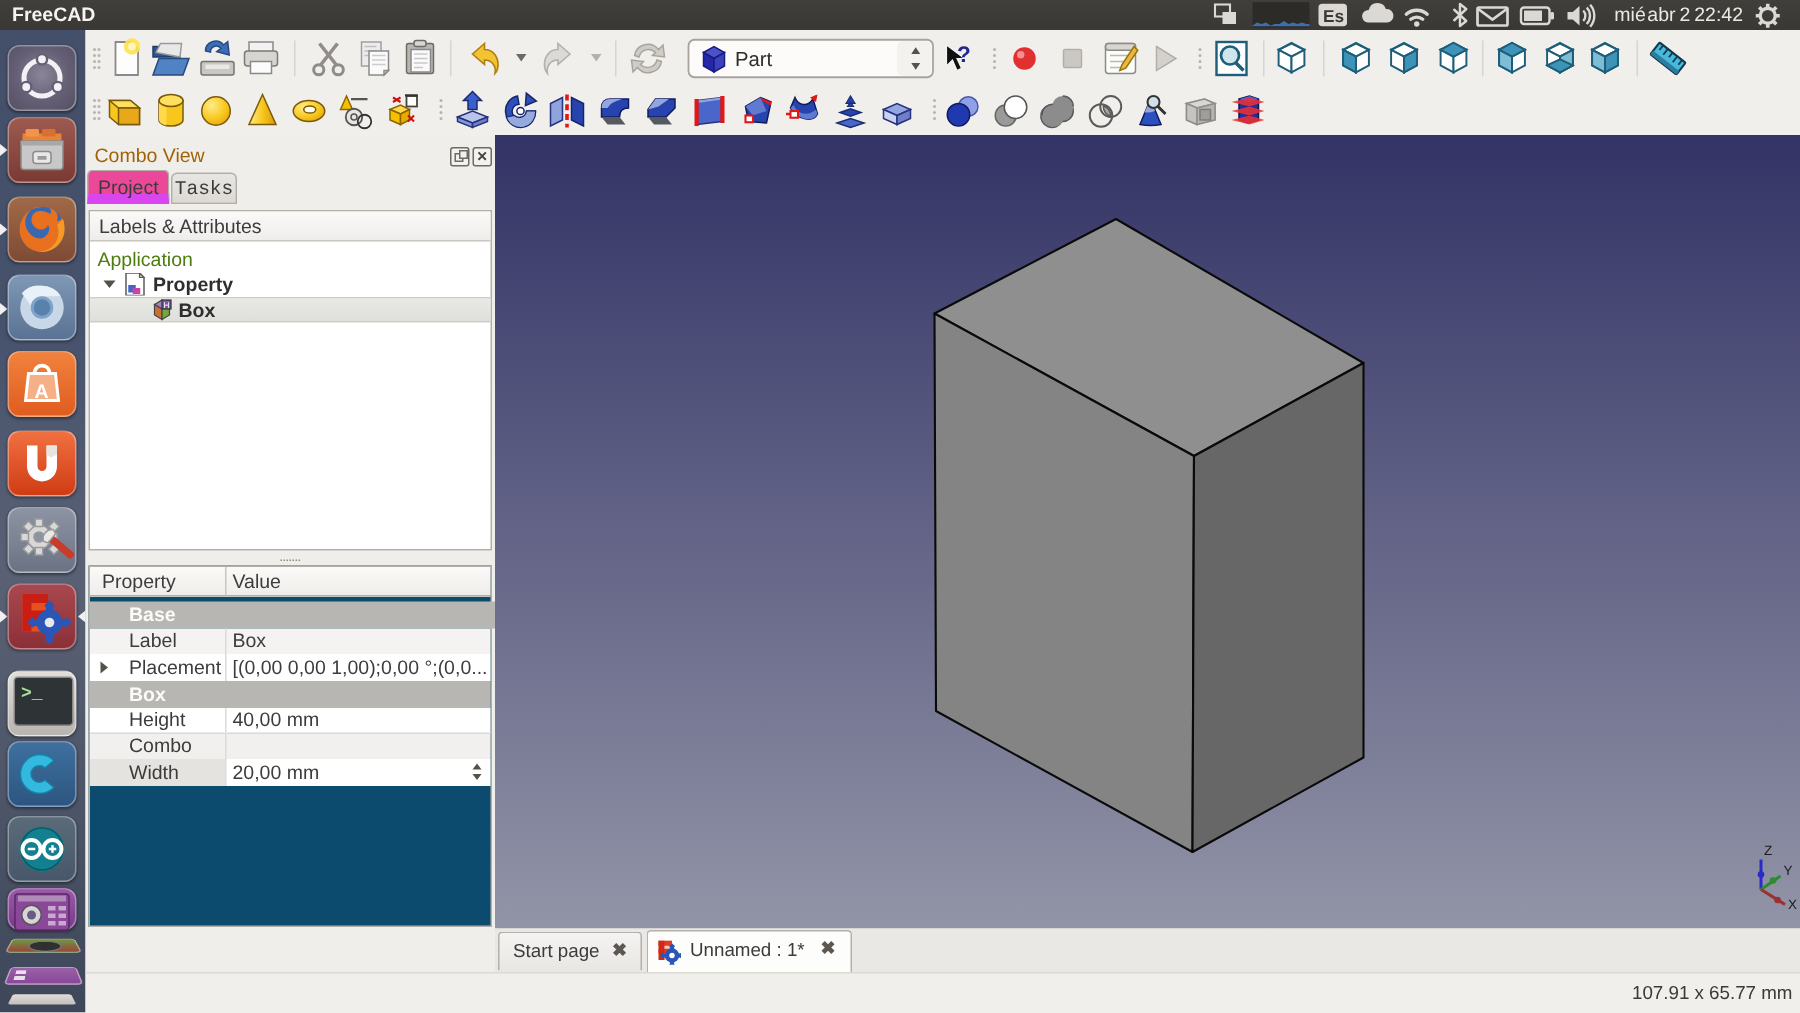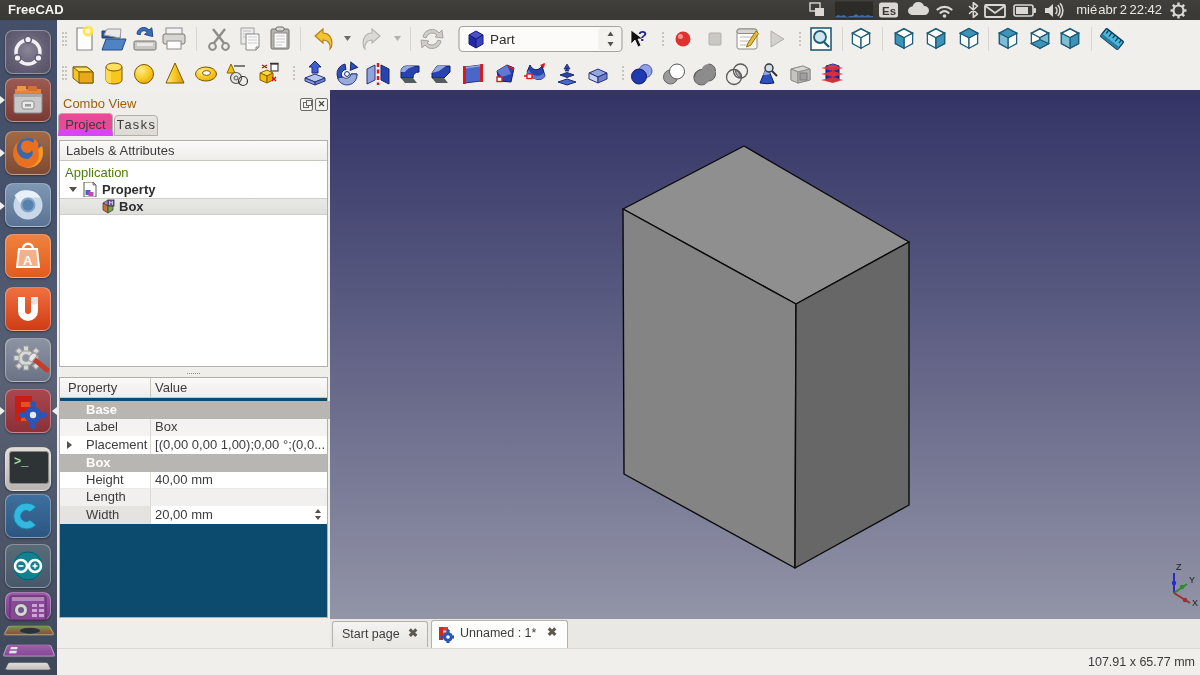--- a/index.html
+++ b/index.html
@@ -686,21 +686,21 @@
     </div>
 
     <div class="abs" style="left:0;top:94px;width:267px;height:17px;background:#ffffff;">
       <div class="abs" style="left:26px;top:0px;">Height</div>
       <div class="abs" style="left:95px;top:0px;">40,00 mm</div>
       <div class="abs" style="left:90px;top:0;width:1px;height:17px;background:#dddad5;"></div>
       <div class="abs" style="left:0;top:16px;width:267px;height:1px;background:#eceae7;"></div>
     </div>
 
     <div class="abs" style="left:0;top:111px;width:267px;height:17px;background:#f1f0ee;">
-      <div class="abs" style="left:26px;top:0px;">Length</div>
+      <div class="abs" style="left:26px;top:0px;">Combo</div>
       <div class="abs" style="left:95px;top:16px;">30,00 mm</div>
       <div class="abs" style="left:90px;top:0;width:1px;height:17px;background:#dddad5;"></div>
     </div>
 
     <div class="abs" style="left:0;top:128px;width:267px;height:18px;background:#ffffff;">
       <div class="abs" style="left:0;top:0;width:90px;height:18px;background:#e4e3e0;"></div>
       <div class="abs" style="left:26px;top:1px;">Width</div>
       <div class="abs" style="left:95px;top:1px;">20,00 mm</div>
       <div class="abs" style="left:90px;top:0;width:1px;height:18px;background:#dddad5;"></div>
       <div class="abs" style="left:255px;top:3px;width:0;height:0;border-left:3px solid transparent;border-right:3px solid transparent;border-bottom:4px solid #55504a;"></div>

